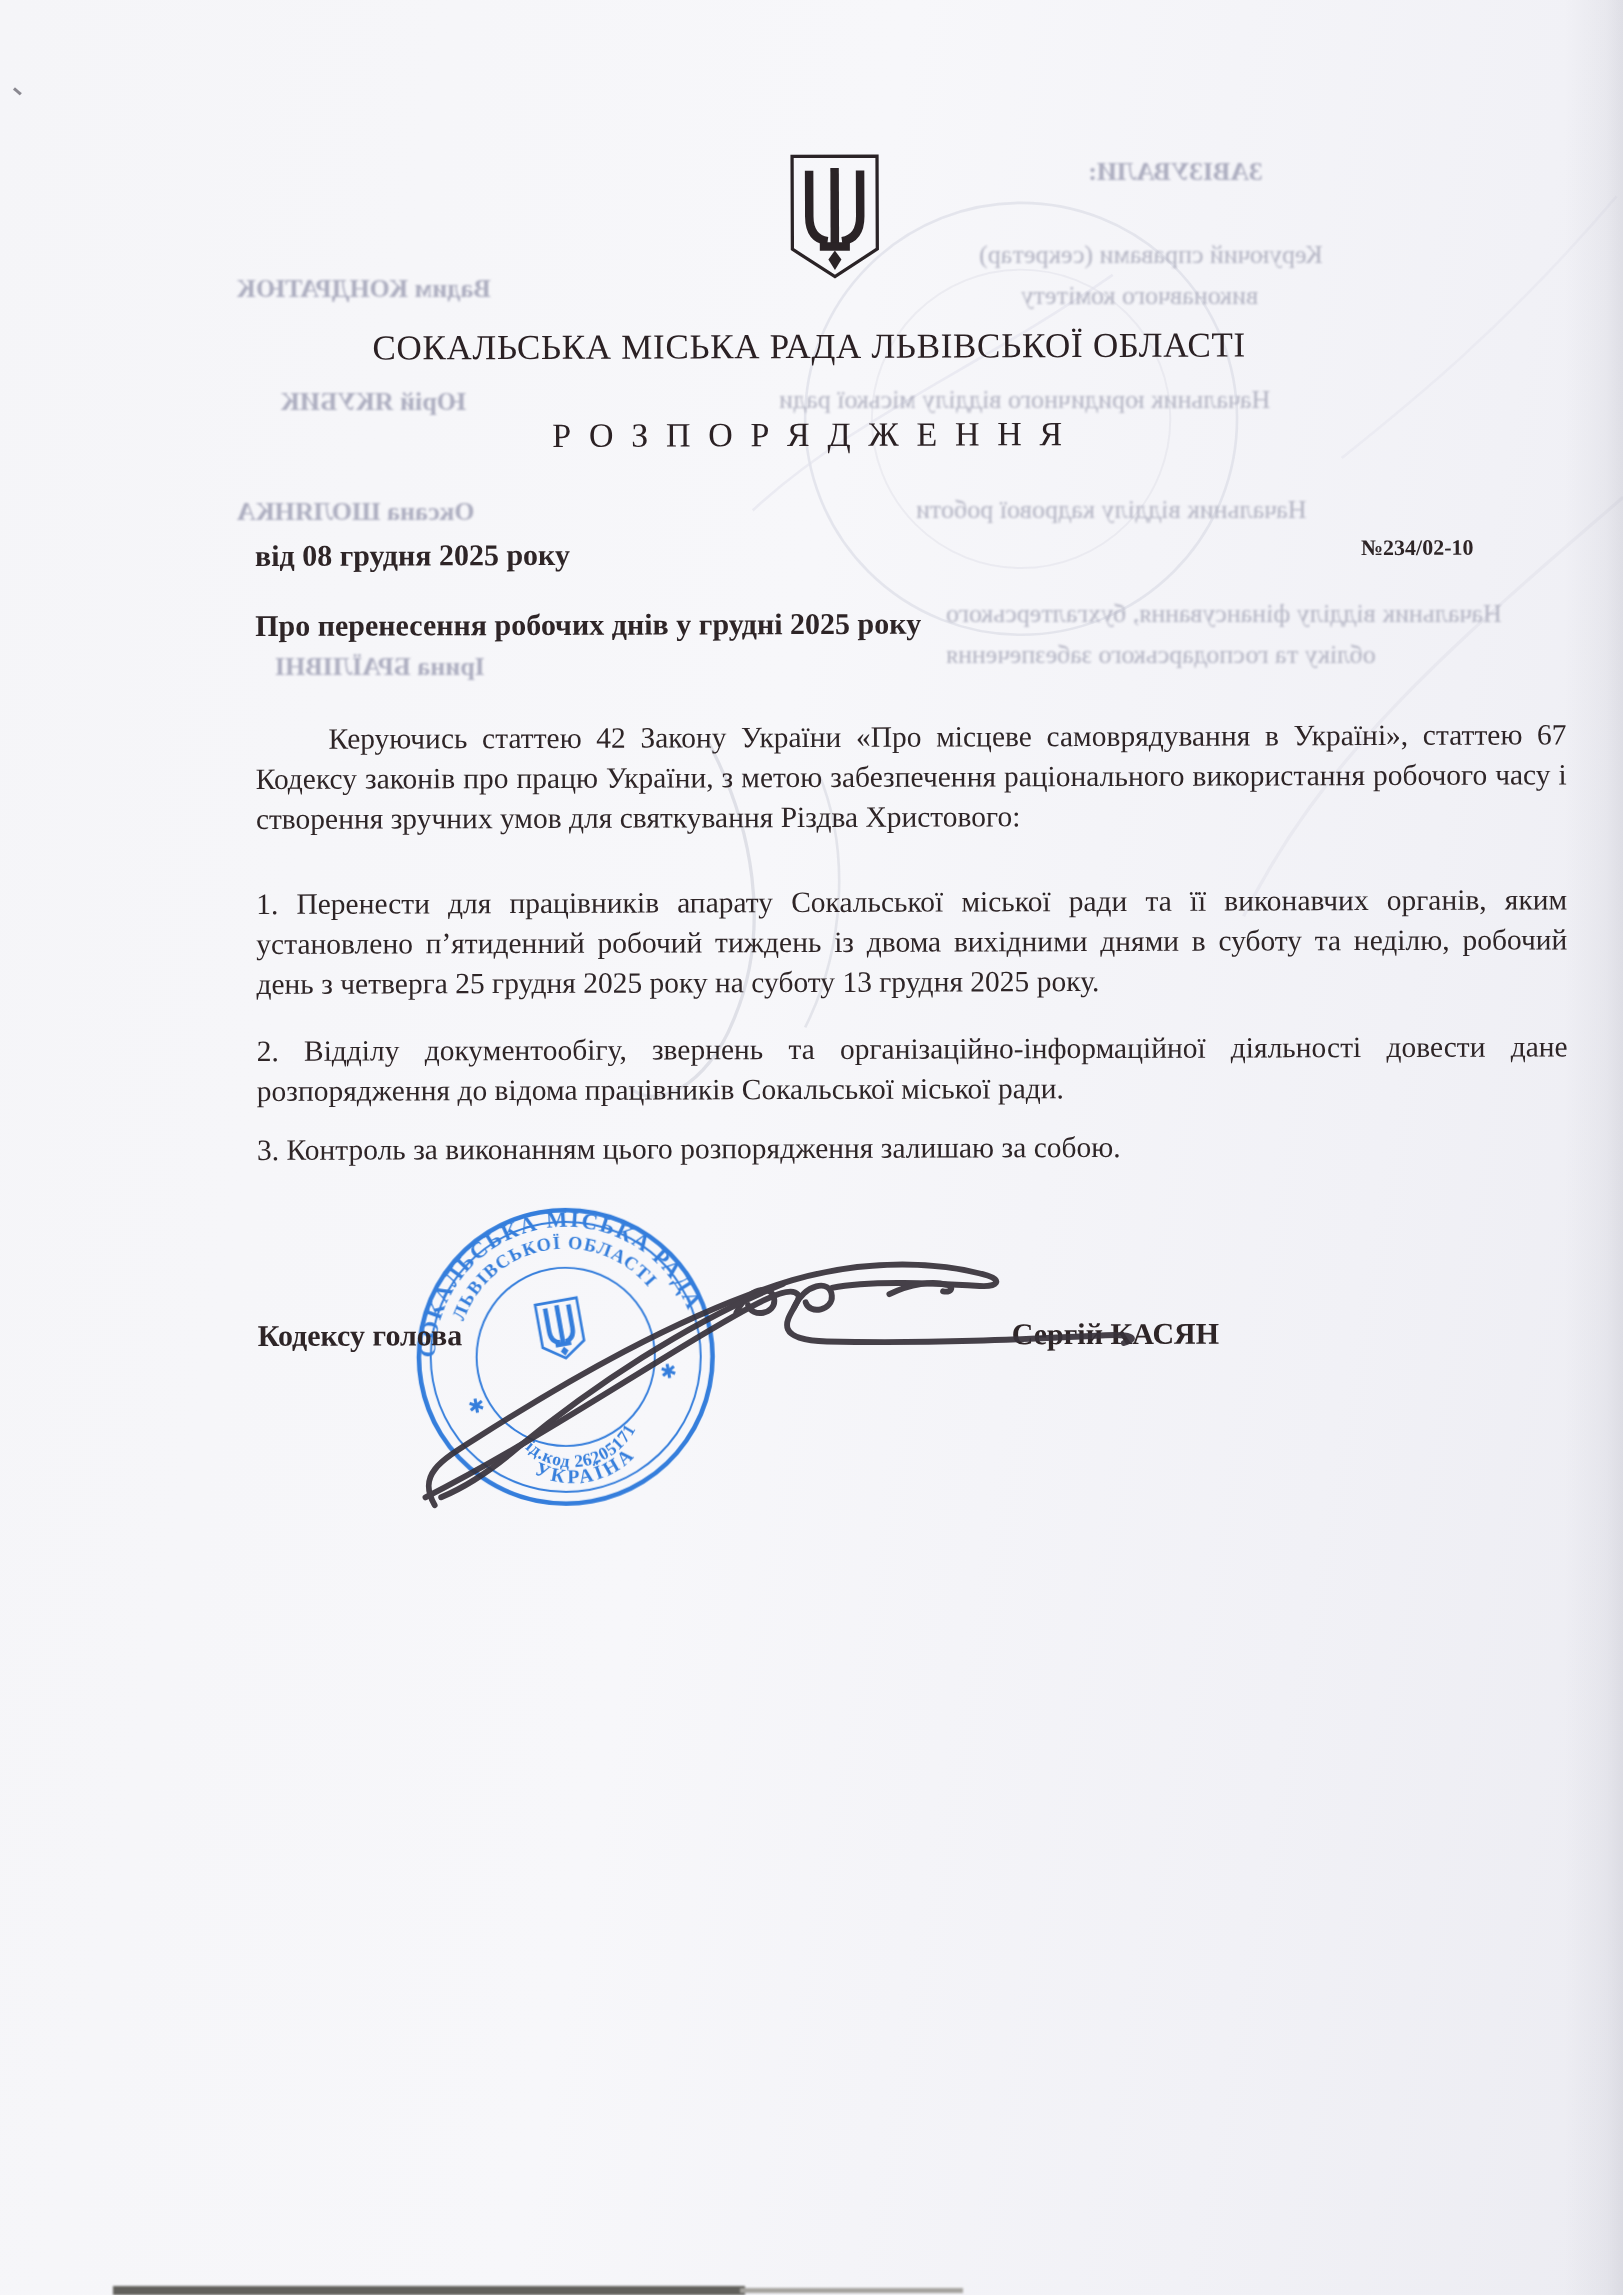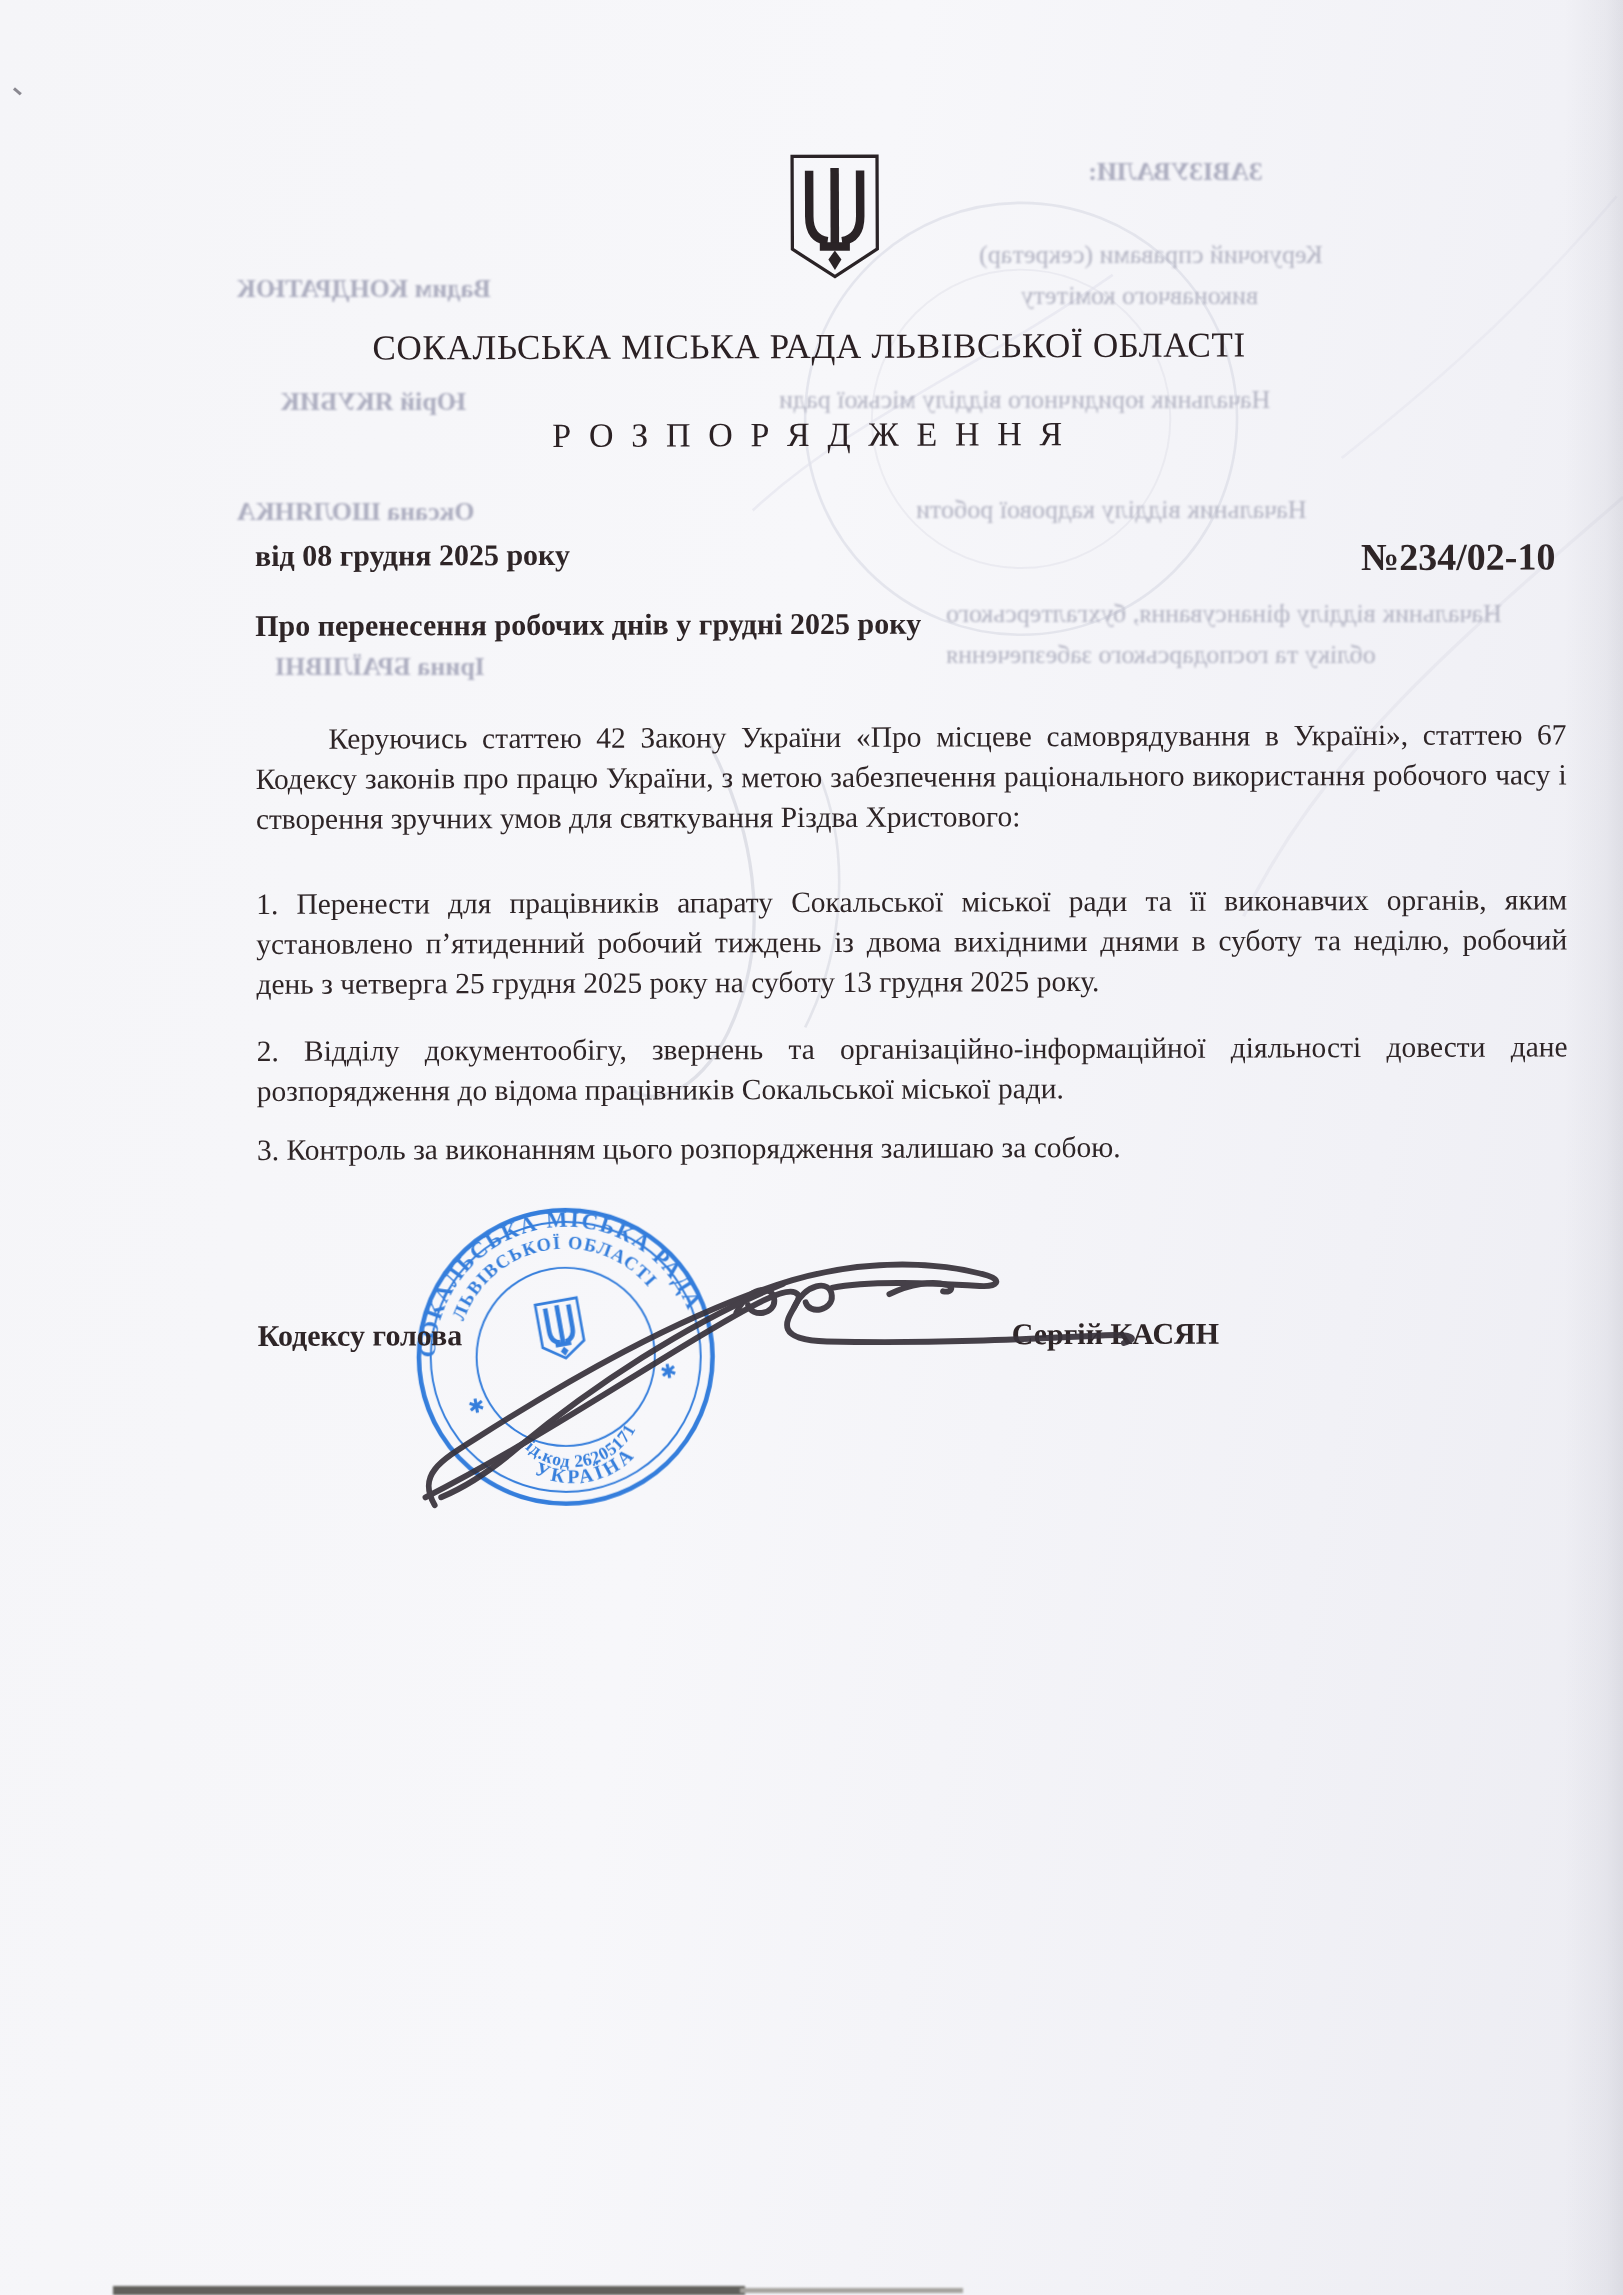--- a/index.html
+++ b/index.html
@@ -17,21 +17,21 @@
     background:linear-gradient(to right,rgba(0,0,0,0) 0%,rgba(90,90,110,0.06) 70%,rgba(90,90,110,0.12) 100%);
     pointer-events:none;
   }
   .content{position:absolute;inset:0;transform:rotate(-0.2deg);}
   .abs{position:absolute;}
   .centered{left:0;width:100%;text-align:center;}
   .org-name{top:327px;font-size:35px;letter-spacing:0.7px;color:#2b2124;}
   .doc-type{top:416px;font-size:34px;letter-spacing:4.6px;color:#2b2124;}
   .bold{font-weight:bold;}
   .date-line{left:257px;top:537px;font-size:30px;}
-  .doc-number{left:1363px;top:537px;font-size:38px;}
+  .doc-number{left:1363px;top:537px;font-size:22px;}
   .subject{left:257px;top:607px;font-size:30px;}
   .para{left:257px;width:1311px;font-size:29.5px;line-height:40px;text-align:justify;color:#2e2527;}
   .preamble{top:717px;text-indent:73px;}
   .item1{top:882px;}
   .item2{top:1029px;}
   .item3{top:1128px;}
   .sig-label{left:257px;top:1317px;font-size:30px;}
   .sig-name{left:1011px;top:1318px;font-size:30px;}
 
   

